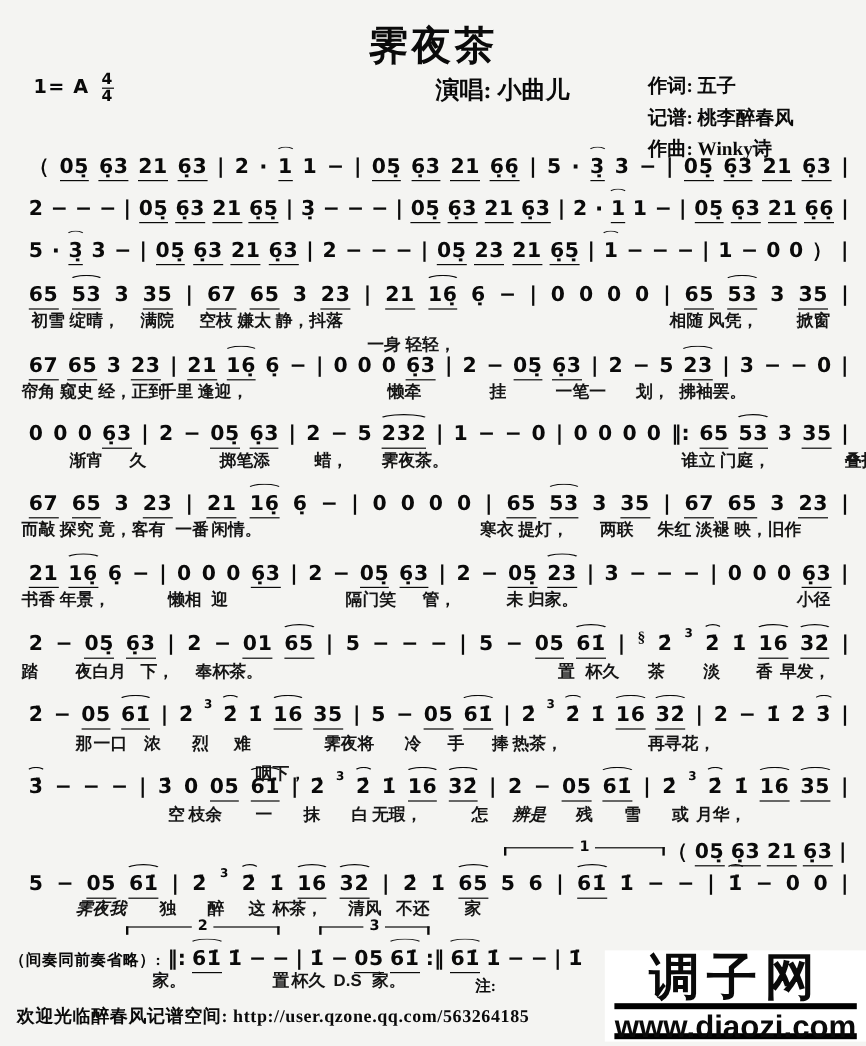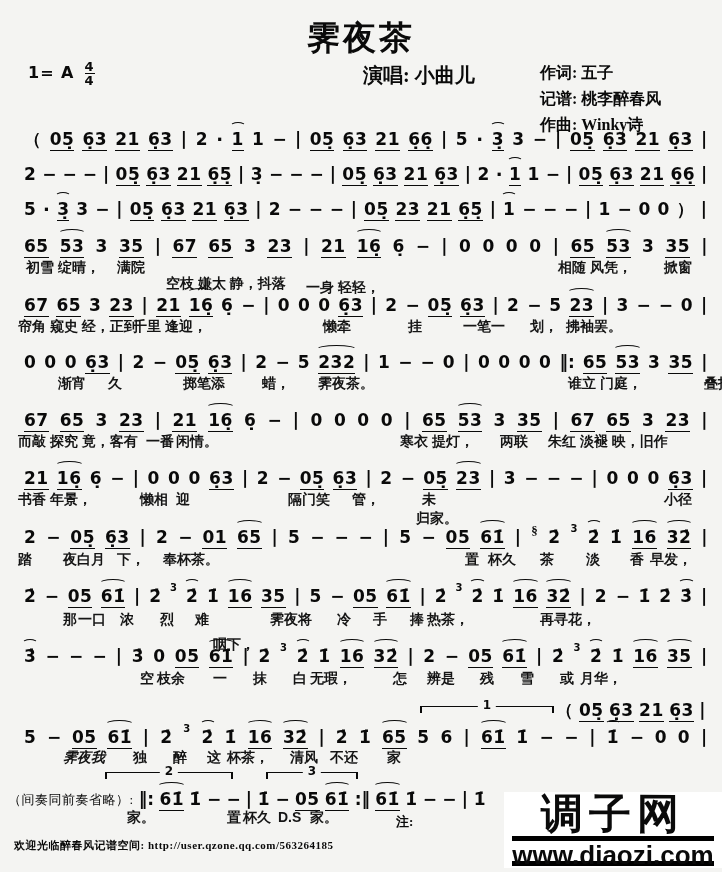--- a/index.html
+++ b/index.html
@@ -24,37 +24,37 @@
         height:21px;font-size:17px;font-weight:700;letter-spacing:0.5px;}
   .tok{position:relative;display:inline-block;line-height:21px;}
   .tok.u{border-bottom:1.7px solid #0a0a0a;}
   .tok.arc::before{content:"";position:absolute;left:-2px;right:-2px;top:-7px;height:7px;
         border:1.6px solid transparent;border-top:1.6px solid #0a0a0a;border-radius:50%;}
   .tok.dash{letter-spacing:0;}
   .tok.dot{font-size:18px;}
   .tok.tuplet{font-size:10px;transform:translateY(-9px);}
   .tok.segno{font-size:13px;transform:translateY(-7px);font-family:"Liberation Serif",serif;}
   .tok.rep{letter-spacing:0;}
-  .pretext{font-family:"Liberation Serif",serif;font-size:13px;font-weight:400;
+  .pretext{font-family:"Liberation Serif",serif;font-size:13px;font-weight:700;
            line-height:21px;white-space:nowrap;}
 
   .lyr{position:absolute;font-size:14px;font-weight:700;white-space:nowrap;
        font-family:"Liberation Sans",sans-serif;color:#151515;}
 
   
   .volta{position:absolute;border-top:1.6px solid #0a0a0a;height:8px;}
   .volta::before,.volta::after{content:"";position:absolute;top:-1px;width:1.6px;height:7px;background:#0a0a0a;}
   .volta::before{left:0;} .volta::after{right:0;}
   .volta .vlabel{position:absolute;left:50%;transform:translateX(-50%);top:-9px;
         background:#f4f4f2;padding:0 5px;font-size:12px;font-weight:700;line-height:14px;}
 
   
   .note-annot{position:absolute;font-family:"Liberation Serif",serif;font-size:13px;font-weight:700;}
   .footer{position:absolute;top:838px;left:14px;font-family:"Liberation Serif",serif;
-          font-size:11px;font-weight:700;letter-spacing:0.5px;}
+          font-size:15px;font-weight:700;letter-spacing:0.5px;}
   .watermark{position:absolute;left:504px;top:792px;width:218px;height:76px;background:#ffffff;
              text-align:center;z-index:5;}
   .wm-title{display:block;font-size:42px;line-height:44px;font-weight:900;letter-spacing:6px;
             font-family:"Liberation Sans",sans-serif;}
   .wm-url{position:relative;display:inline-block;font-size:26px;line-height:28px;font-weight:900;
           border-top:5px solid #000;font-family:"Liberation Sans",sans-serif;letter-spacing:0;}
   .wm-url::after{content:"";position:absolute;left:0;right:0;bottom:3px;height:5px;background:#000;z-index:-1;}
 </style>
 </head>
 <body>
@@ -198,21 +198,21 @@
         <span class="tok">0</span>
         <span class="tok bar">|</span>
         <span class="tok u">65</span>
         <span class="tok u arc">53</span>
         <span class="tok">3</span>
         <span class="tok u">35</span>
         <span class="tok bar">|</span>
       </div>
       <span class="lyr" style="left: 26px; top: 259px;">初雪 绽晴，</span>
       <span class="lyr" style="left: 117px; top: 259px;">满院</span>
-      <span class="lyr" style="left: 166px; top: 275px;">空枝 嫌太 静，抖落</span>
+      <span class="lyr" style="left: 166px; top: 259px;">空枝 嫌太 静，抖落</span>
       <span class="lyr" style="left: 306px; top: 259px; margin-top: 20px;">一身 轻轻，</span>
       <span class="lyr" style="left: 558px; top: 259px;">相随 风凭，</span>
       <span class="lyr" style="left: 664px; top: 259px;">掀窗</span>
       <div class="mrow" style="left: 24px; top: 295px; width: 684px;">
         <span class="tok u">67</span>
         <span class="tok u">65</span>
         <span class="tok">3</span>
         <span class="tok u">23</span>
         <span class="tok bar">|</span>
         <span class="tok u">21</span>
@@ -351,21 +351,21 @@
         <span class="tok">0</span>
         <span class="tok u">6̣3</span>
         <span class="tok bar">|</span>
       </div>
       <span class="lyr" style="left: 18px; top: 491px;">书香 年景，</span>
       <span class="lyr" style="left: 140px; top: 491px;">懒相</span>
       <span class="lyr" style="left: 176px; top: 491px;">迎</span>
       <span class="lyr" style="left: 288px; top: 491px;">隔门笑</span>
       <span class="lyr" style="left: 352px; top: 491px;">管，</span>
       <span class="lyr" style="left: 422px; top: 491px;">未</span>
-      <span class="lyr" style="left: 416px; top: 491px; margin-top: 19px;">归家。</span>
+      <span class="lyr" style="left: 440px; top: 491px;">归家。</span>
       <span class="lyr" style="left: 664px; top: 491px;">小径</span>
       <div class="mrow" style="left: 24px; top: 527px; width: 684px;">
         <span class="tok">2</span>
         <span class="tok dash">−</span>
         <span class="tok u">05̣</span>
         <span class="tok u">6̣3</span>
         <span class="tok bar">|</span>
         <span class="tok">2</span>
         <span class="tok dash">−</span>
         <span class="tok u">01</span>
@@ -475,21 +475,21 @@
         <span class="tok u arc">35</span>
         <span class="tok bar">|</span>
       </div>
       <span class="lyr" style="left: 140px; top: 670px;">空</span>
       <span class="lyr" style="left: 157px; top: 670px;">枝余</span>
       <span class="lyr" style="left: 213px; top: 670px;">一</span>
       <span class="lyr" style="left: 253px; top: 670px;">抹</span>
       <span class="lyr" style="left: 293px; top: 670px;">白</span>
       <span class="lyr" style="left: 310px; top: 670px;">无瑕，</span>
       <span class="lyr" style="left: 393px; top: 670px;">怎</span>
-      <span class="lyr" style="left: 427px; top: 670px;">辨是</span>
+      <span class="lyr" style="left: 427px; top: 670px; font-style: italic;">辨是</span>
       <span class="lyr" style="left: 480px; top: 670px;">残</span>
       <span class="lyr" style="left: 520px; top: 670px;">雪</span>
       <span class="lyr" style="left: 560px; top: 670px;">或</span>
       <span class="lyr" style="left: 580px; top: 670px;">月华，</span>
       <div class="mrow" style="left: 556px; top: 700px; width: 150px;">
         <span class="tok">（</span>
         <span class="tok u">05̣</span>
         <span class="tok u">6̣3</span>
         <span class="tok u">21</span>
         <span class="tok u">6̣3</span>

